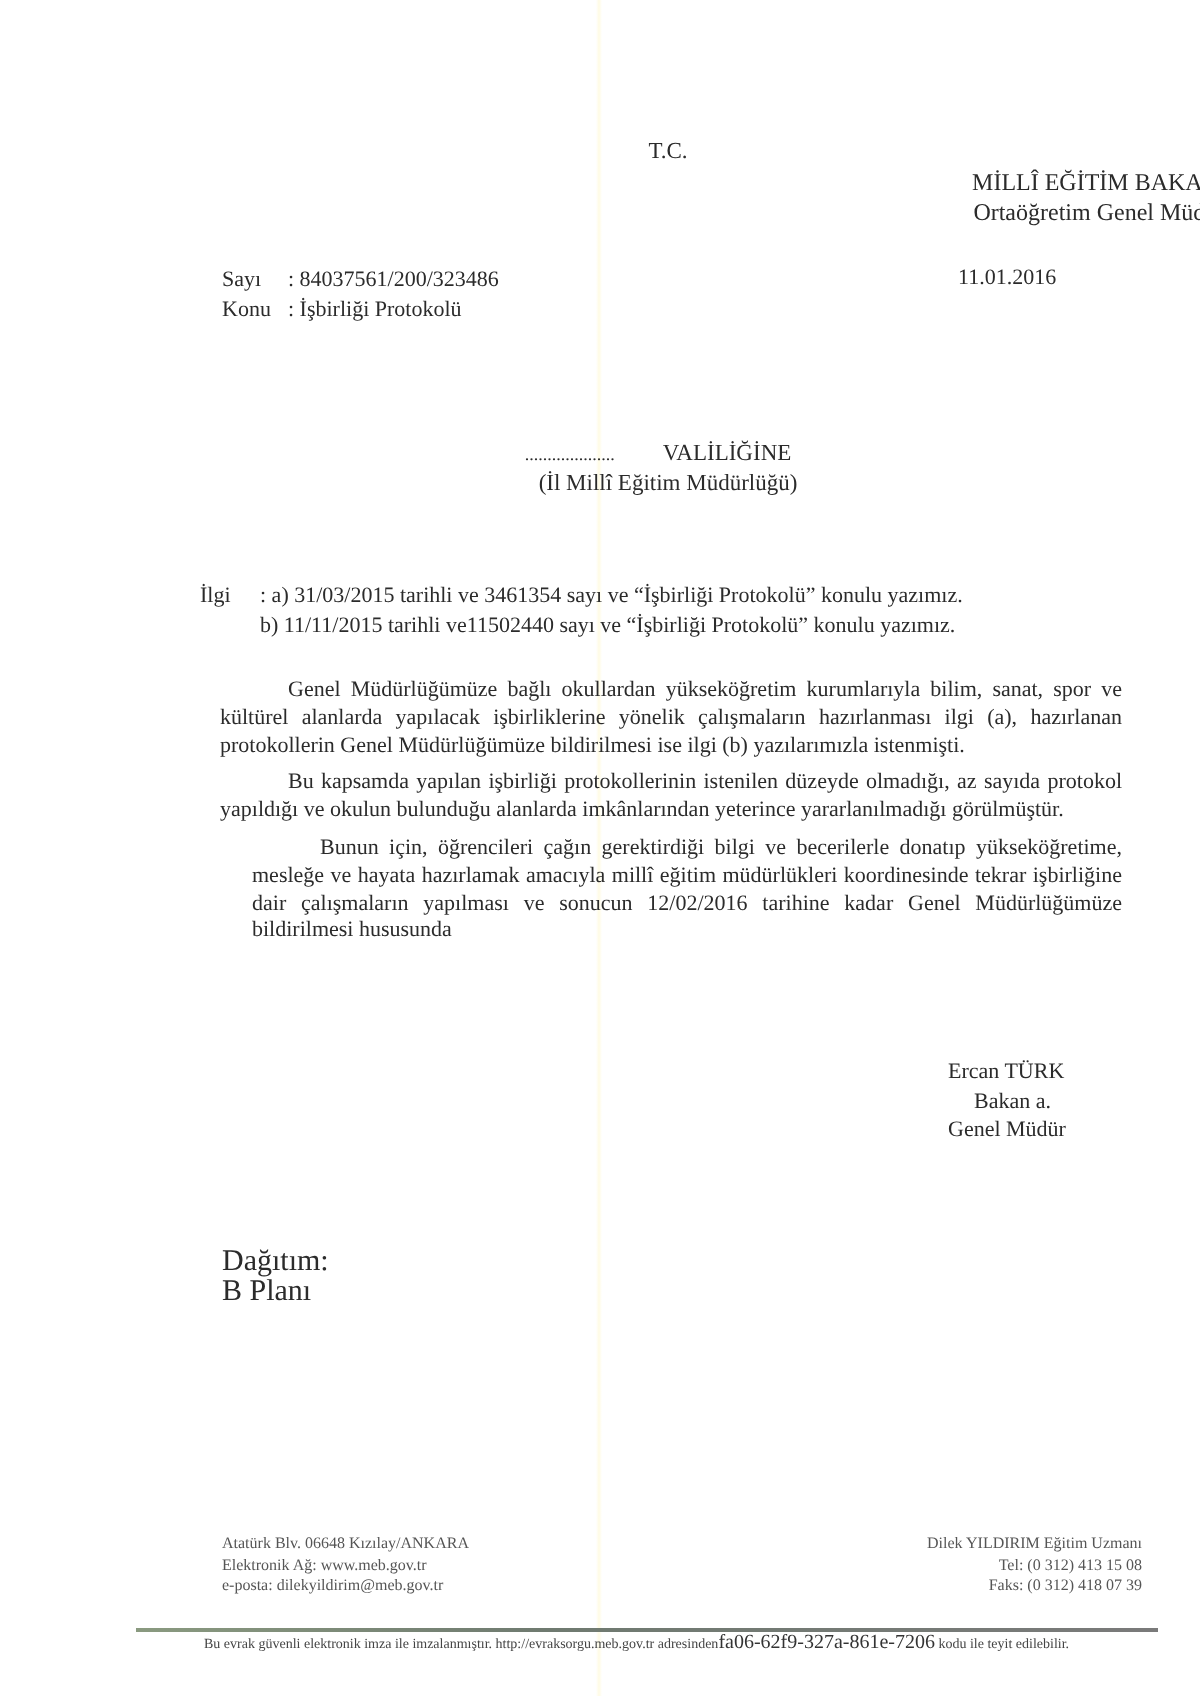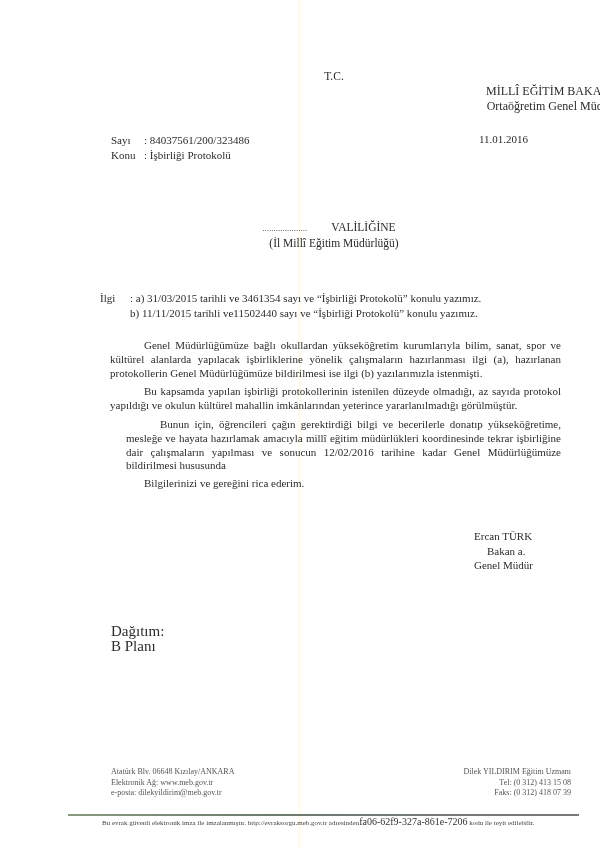--- a/index.html
+++ b/index.html
@@ -70,23 +70,22 @@
   <div class="row">
     <span class="lbl">İlgi</span><span>: a) 31/03/2015 tarihli  ve 3461354 sayı ve “İşbirliği Protokolü” konulu yazımız.</span>
   </div>
   <div class="row indent">
     <span>b) 11/11/2015 tarihli  ve11502440 sayı ve “İşbirliği Protokolü” konulu yazımız.</span>
   </div>
 </div>
 
 <div class="abs body">
   <p>Genel Müdürlüğümüze bağlı okullardan yükseköğretim kurumlarıyla bilim, sanat, spor ve kültürel alanlarda yapılacak işbirliklerine yönelik çalışmaların hazırlanması ilgi (a), hazırlanan protokollerin Genel Müdürlüğümüze bildirilmesi ise ilgi (b) yazılarımızla istenmişti.</p>
-  <p>Bu  kapsamda yapılan işbirliği protokollerinin istenilen düzeyde olmadığı, az sayıda protokol yapıldığı ve okulun kültürel mahallin imkânlarından yeterince yararlanılmadığı görülmüştür.</p>
+  <p>Bu  kapsamda yapılan işbirliği protokollerinin istenilen düzeyde olmadığı, az sayıda protokol yapıldığı ve okulun bulunduğu alanlarda imkânlarından yeterince yararlanılmadığı görülmüştür.</p>
   <p class="tight">Bunun için, öğrencileri çağın gerektirdiği bilgi ve becerilerle donatıp yükseköğretime, mesleğe ve hayata hazırlamak amacıyla millî eğitim müdürlükleri koordinesinde tekrar işbirliğine dair çalışmaların yapılması ve sonucun 12/02/2016 tarihine kadar Genel Müdürlüğümüze bildirilmesi hususunda</p>
-  <p>Bilgilerinizi ve gereğini rica ederim.</p>
 </div>
 
 <div class="abs sign">
   <div>Ercan TÜRK</div>
   <div class="s2">Bakan a.</div>
   <div>Genel Müdür</div>
 </div>
 
 <div class="abs dist">
   <div>Dağıtım:</div>

